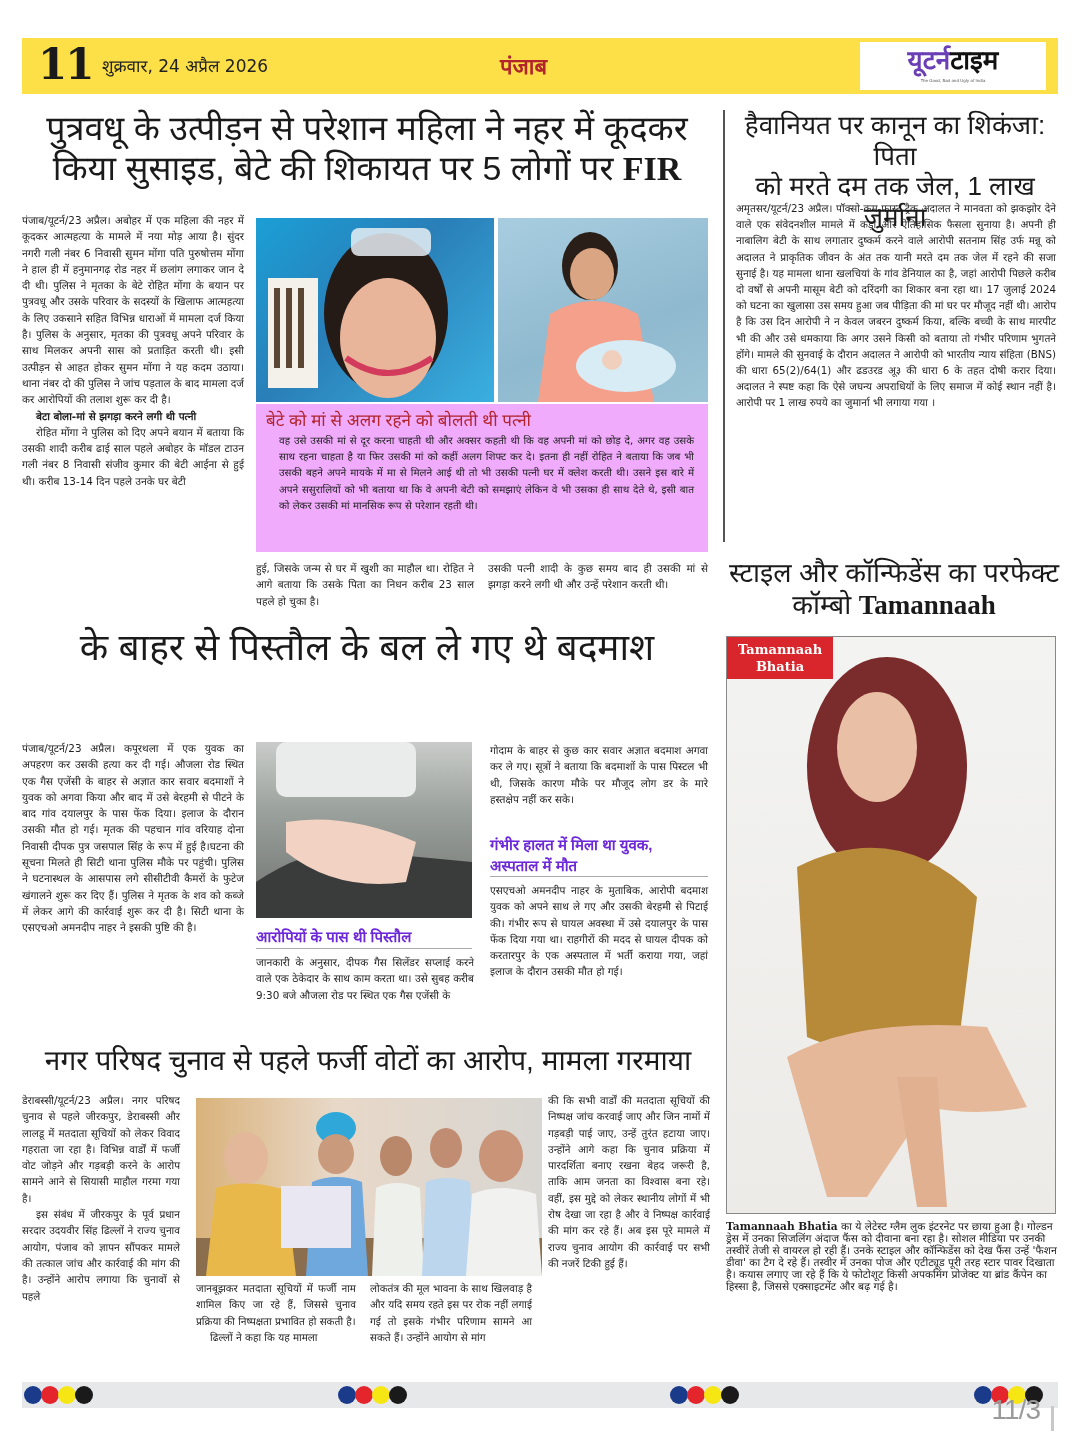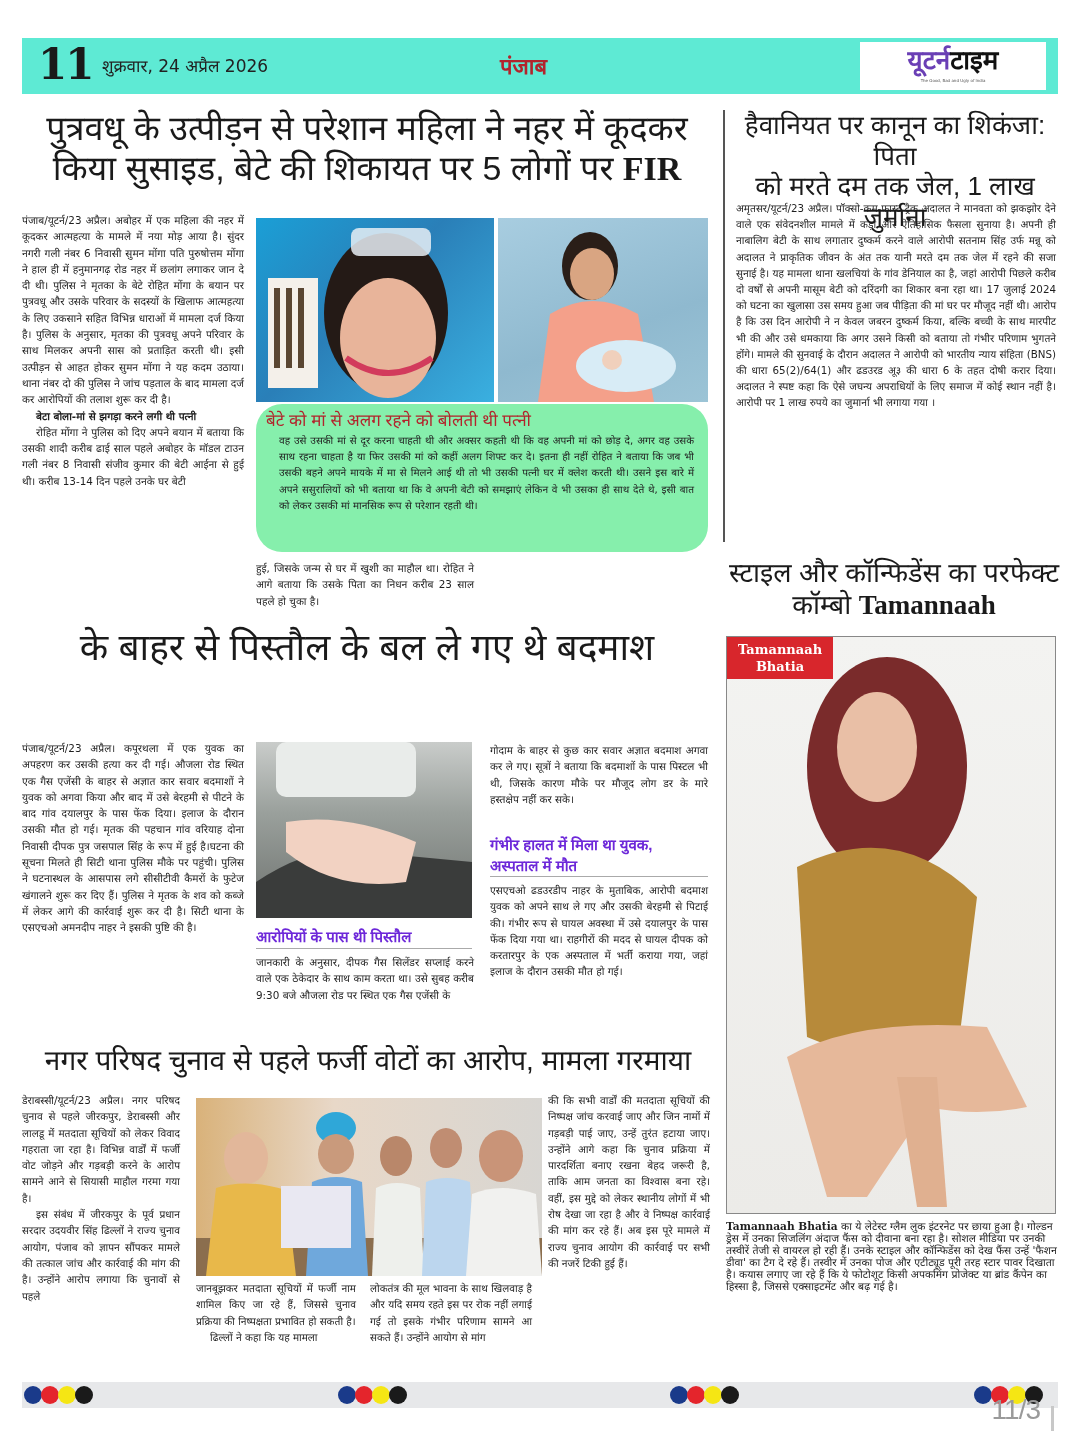--- a/index.html
+++ b/index.html
@@ -2,21 +2,21 @@
 <html><head>
 <meta charset="utf-8">
 <style>
   * { box-sizing: border-box; margin: 0; padding: 0; }
   html, body { width: 1080px; height: 1431px; background: #ffffff; overflow: hidden; }
   body { font-family: "DejaVu Sans", sans-serif; color: #1a1a1a; position: relative; }
 
   .page { position: absolute; left: 0; top: 0; width: 1080px; height: 1431px; background: #fff; }
   .topstrip { position: absolute; left: 0; top: 0; width: 1080px; height: 30px; background: #fff; }
 
-  .masthead { position: absolute; left: 22px; top: 38px; width: 1036px; height: 56px; background: #5eead4; }
+  .masthead { position: absolute; left: 22px; top: 38px; width: 1036px; height: 56px; background: #fde047; }
   .page-num { position: absolute; left: 16px; top: 2px; font-family: "DejaVu Serif", serif; font-weight: bold; font-size: 42px; color: #1a1a1a; letter-spacing: -2px; }
   .date { position: absolute; left: 80px; top: 16px; font-size: 17px; color: #222; }
   .section { position: absolute; left: 478px; top: 12px; font-size: 22px; font-weight: bold; color: #b2242c; }
   .logo { position: absolute; right: 12px; top: 4px; width: 186px; height: 48px; background: #fff; text-align: center; }
   .logo-main { font-size: 26px; font-weight: bold; line-height: 36px; }
   .logo-main .p1 { color: #6a3fb5; }
   .logo-main .p2 { color: #111; text-align: center; }
   .logo-tag { font-size: 4px; color: #555; }
 
   .h1 { position: absolute; font-family: "Liberation Sans", sans-serif; color: #1a1a1a; text-align: center; line-height: 1.18; }
@@ -24,21 +24,21 @@
 
   .body { position: absolute; font-family: "DejaVu Sans", sans-serif; font-size: 10.4px; line-height: 16.3px; color: #1e1e1e; text-align: justify; }
   .body p + p { text-indent: 14px; }
   .sub { font-weight: bold; text-indent: 14px; }
 
   .vline { position: absolute; width: 2px; background: #555; }
   .hline { position: absolute; height: 1px; background: #aaa; }
 
   .photo { position: absolute; overflow: hidden; }
 
-  .box { position: absolute; background: #86efac; border-radius: 26px; }
+  .box { position: absolute; background: #f0abfc; }
   .box-title { font-family: "Liberation Sans", sans-serif; color: #b2242c; font-size: 17px; padding: 4px 10px 2px 10px; }
   .box-text { font-size: 10.2px; line-height: 16.2px; padding: 0 14px 0 23px; color: #1e1e1e; text-align: justify; }
 
   .subhead { position: absolute; font-family: "Liberation Sans", sans-serif; color: #6d28d9; font-size: 15px; font-weight: bold; line-height: 21px; }
 
   .redtag { position: absolute; background: #d8262c; color: #fff; font-family: "DejaVu Serif", serif; font-weight: bold; font-size: 13px; text-align: center; line-height: 17px; padding: 4px 0; }
 
   .footerbar { position: absolute; left: 22px; top: 1382px; width: 1036px; height: 26px; background: #e7e8ea; }
   .dots { position: absolute; top: 4px; display: flex; gap: 0; }
   .dot { width: 18px; height: 18px; border-radius: 50%; margin-right: -1px; }
@@ -93,20 +93,21 @@
       <circle cx="114" cy="142" r="10" fill="#f0d0bc"></circle>
     </svg>
   </div>
 
   <div class="box" style="left:256px; top:404px; width:452px; height:148px;">
     <div class="box-title">बेटे को मां से अलग रहने को बोलती थी पत्नी</div>
     <div class="box-text">वह उसे उसकी मां से दूर करना चाहती थी और अक्सर कहती थी कि वह अपनी मां को छोड़ दे, अगर वह उसके साथ रहना चाहता है या फिर उसकी मां को कहीं अलग शिफ्ट कर दे। इतना ही नहीं रोहित ने बताया कि जब भी उसकी बहने अपने मायके में मा से मिलने आई थी तो भी उसकी पत्नी घर में क्लेश करती थी। उसने इस बारे में अपने ससुरालियों को भी बताया था कि वे अपनी बेटी को समझाएं लेकिन वे भी उसका ही साथ देते थे, इसी बात को लेकर उसकी मां मानसिक रूप से परेशान रहती थी।</div>
   </div>
 
   <div class="body" style="left:256px; top:560px; width:218px;">हुई, जिसके जन्म से घर में खुशी का माहौल था। रोहित ने आगे बताया कि उसके पिता का निधन करीब 23 साल पहले हो चुका है।</div>
+  <div class="body" style="left:488px; top:560px; width:220px;">उसकी पत्नी शादी के कुछ समय बाद ही उसकी मां से झगड़ा करने लगी थी और उन्हें परेशान करती थी।</div>
 
   <div class="vline" style="left:723px; top:110px; height:432px;"></div>
 
   <div class="h1" style="left:730px; top:110px; width:330px; font-size:26px;">
     <div>हैवानियत पर कानून का शिकंजा: पिता</div>
     <div>को मरते दम तक जेल, 1 लाख जुर्माना</div>
   </div>
   <div class="body" style="left:736px; top:200px; width:320px; font-size:10.3px; line-height:16.2px;">अमृतसर/यूटर्न/23 अप्रैल। पॉक्सो-कम-फास्ट ट्रैक अदालत ने मानवता को झकझोर देने वाले एक संवेदनशील मामले में कड़ा और ऐतिहासिक फैसला सुनाया है। अपनी ही नाबालिग बेटी के साथ लगातार दुष्कर्म करने वाले आरोपी सतनाम सिंह उर्फ मन्नू को अदालत ने प्राकृतिक जीवन के अंत तक यानी मरते दम तक जेल में रहने की सजा सुनाई है। यह मामला थाना खलचियां के गांव डेनियाल का है, जहां आरोपी पिछले करीब दो वर्षों से अपनी मासूम बेटी को दरिंदगी का शिकार बना रहा था। 17 जुलाई 2024 को घटना का खुलासा उस समय हुआ जब पीड़िता की मां घर पर मौजूद नहीं थी। आरोप है कि उस दिन आरोपी ने न केवल जबरन दुष्कर्म किया, बल्कि बच्ची के साथ मारपीट भी की और उसे धमकाया कि अगर उसने किसी को बताया तो गंभीर परिणाम भुगतने होंगे। मामले की सुनवाई के दौरान अदालत ने आरोपी को भारतीय न्याय संहिता (BNS) की धारा 65(2)/64(1) और ढडउरड अू३ की धारा 6 के तहत दोषी करार दिया। अदालत ने स्पष्ट कहा कि ऐसे जघन्य अपराधियों के लिए समाज में कोई स्थान नहीं है। आरोपी पर 1 लाख रुपये का जुमार्ना भी लगाया गया ।</div>
 
   <div class="h1" style="left:724px; top:558px; width:340px; font-size:27px;">
@@ -140,21 +141,21 @@
       <path d="M0 140 Q60 100 110 110 L216 120 L216 176 L0 176 Z" fill="#3a3c3b"></path>
       <path d="M30 80 Q90 70 160 100 L150 140 Q80 150 30 110 Z" fill="#f2d2c2"></path>
     </svg>
   </div>
   <div class="subhead" style="left:256px; top:926px; width:216px;">आरोपियों के पास थी पिस्तौल</div>
   <div class="hline" style="left:256px; top:948px; width:216px;"></div>
   <div class="body" style="left:256px; top:954px; width:218px;">जानकारी के अनुसार, दीपक गैस सिलेंडर सप्लाई करने वाले एक ठेकेदार के साथ काम करता था। उसे सुबह करीब 9:30 बजे औजला रोड पर स्थित एक गैस एजेंसी के</div>
   <div class="body" style="left:490px; top:742px; width:218px;">गोदाम के बाहर से कुछ कार सवार अज्ञात बदमाश अगवा कर ले गए। सूत्रों ने बताया कि बदमाशों के पास पिस्टल भी थी, जिसके कारण मौके पर मौजूद लोग डर के मारे हस्तक्षेप नहीं कर सके।</div>
   <div class="subhead" style="left:490px; top:834px; width:210px;">गंभीर हालत में मिला था युवक, अस्पताल में मौत</div>
   <div class="hline" style="left:490px; top:876px; width:218px;"></div>
-  <div class="body" style="left:490px; top:882px; width:218px;">एसएचओ ढडउरडीप नाहर के मुताबिक, आरोपी बदमाश युवक को अपने साथ ले गए और उसकी बेरहमी से पिटाई की। गंभीर रूप से घायल अवस्था में उसे दयालपुर के पास फेंक दिया गया था। राहगीरों की मदद से घायल दीपक को करतारपुर के एक अस्पताल में भर्ती कराया गया, जहां इलाज के दौरान उसकी मौत हो गई।</div>
+  <div class="body" style="left:490px; top:882px; width:218px;">एसएचओ अमनदीप नाहर के मुताबिक, आरोपी बदमाश युवक को अपने साथ ले गए और उसकी बेरहमी से पिटाई की। गंभीर रूप से घायल अवस्था में उसे दयालपुर के पास फेंक दिया गया था। राहगीरों की मदद से घायल दीपक को करतारपुर के एक अस्पताल में भर्ती कराया गया, जहां इलाज के दौरान उसकी मौत हो गई।</div>
 
   <div class="h1" style="left:18px; top:1044px; width:700px; font-size:28px; white-space:nowrap;">नगर परिषद चुनाव से पहले फर्जी वोटों का आरोप, मामला गरमाया</div>
   <div class="body" style="left:22px; top:1092px; width:158px; font-size:10.3px;">
     <p>डेराबस्सी/यूटर्न/23 अप्रैल। नगर परिषद चुनाव से पहले जीरकपुर, डेराबस्सी और लालडू में मतदाता सूचियों को लेकर विवाद गहराता जा रहा है। विभिन्न वार्डों में फर्जी वोट जोड़ने और गड़बड़ी करने के आरोप सामने आने से सियासी माहौल गरमा गया है।</p>
     <p>इस संबंध में जीरकपुर के पूर्व प्रधान सरदार उदयवीर सिंह ढिल्लों ने राज्य चुनाव आयोग, पंजाब को ज्ञापन सौंपकर मामले की तत्काल जांच और कार्रवाई की मांग की है। उन्होंने आरोप लगाया कि चुनावों से पहले</p>
   </div>
   <div class="photo" style="left:196px; top:1098px; width:346px; height:178px; background: linear-gradient(90deg,#d9b27a 0%,#e8d8c8 40%,#d8d6d2 100%);">
     <svg width="346" height="178">
       <rect x="0" y="140" width="346" height="38" fill="#8b6e4e"></rect>
       <ellipse cx="50" cy="60" rx="22" ry="26" fill="#e2b79a"></ellipse>

